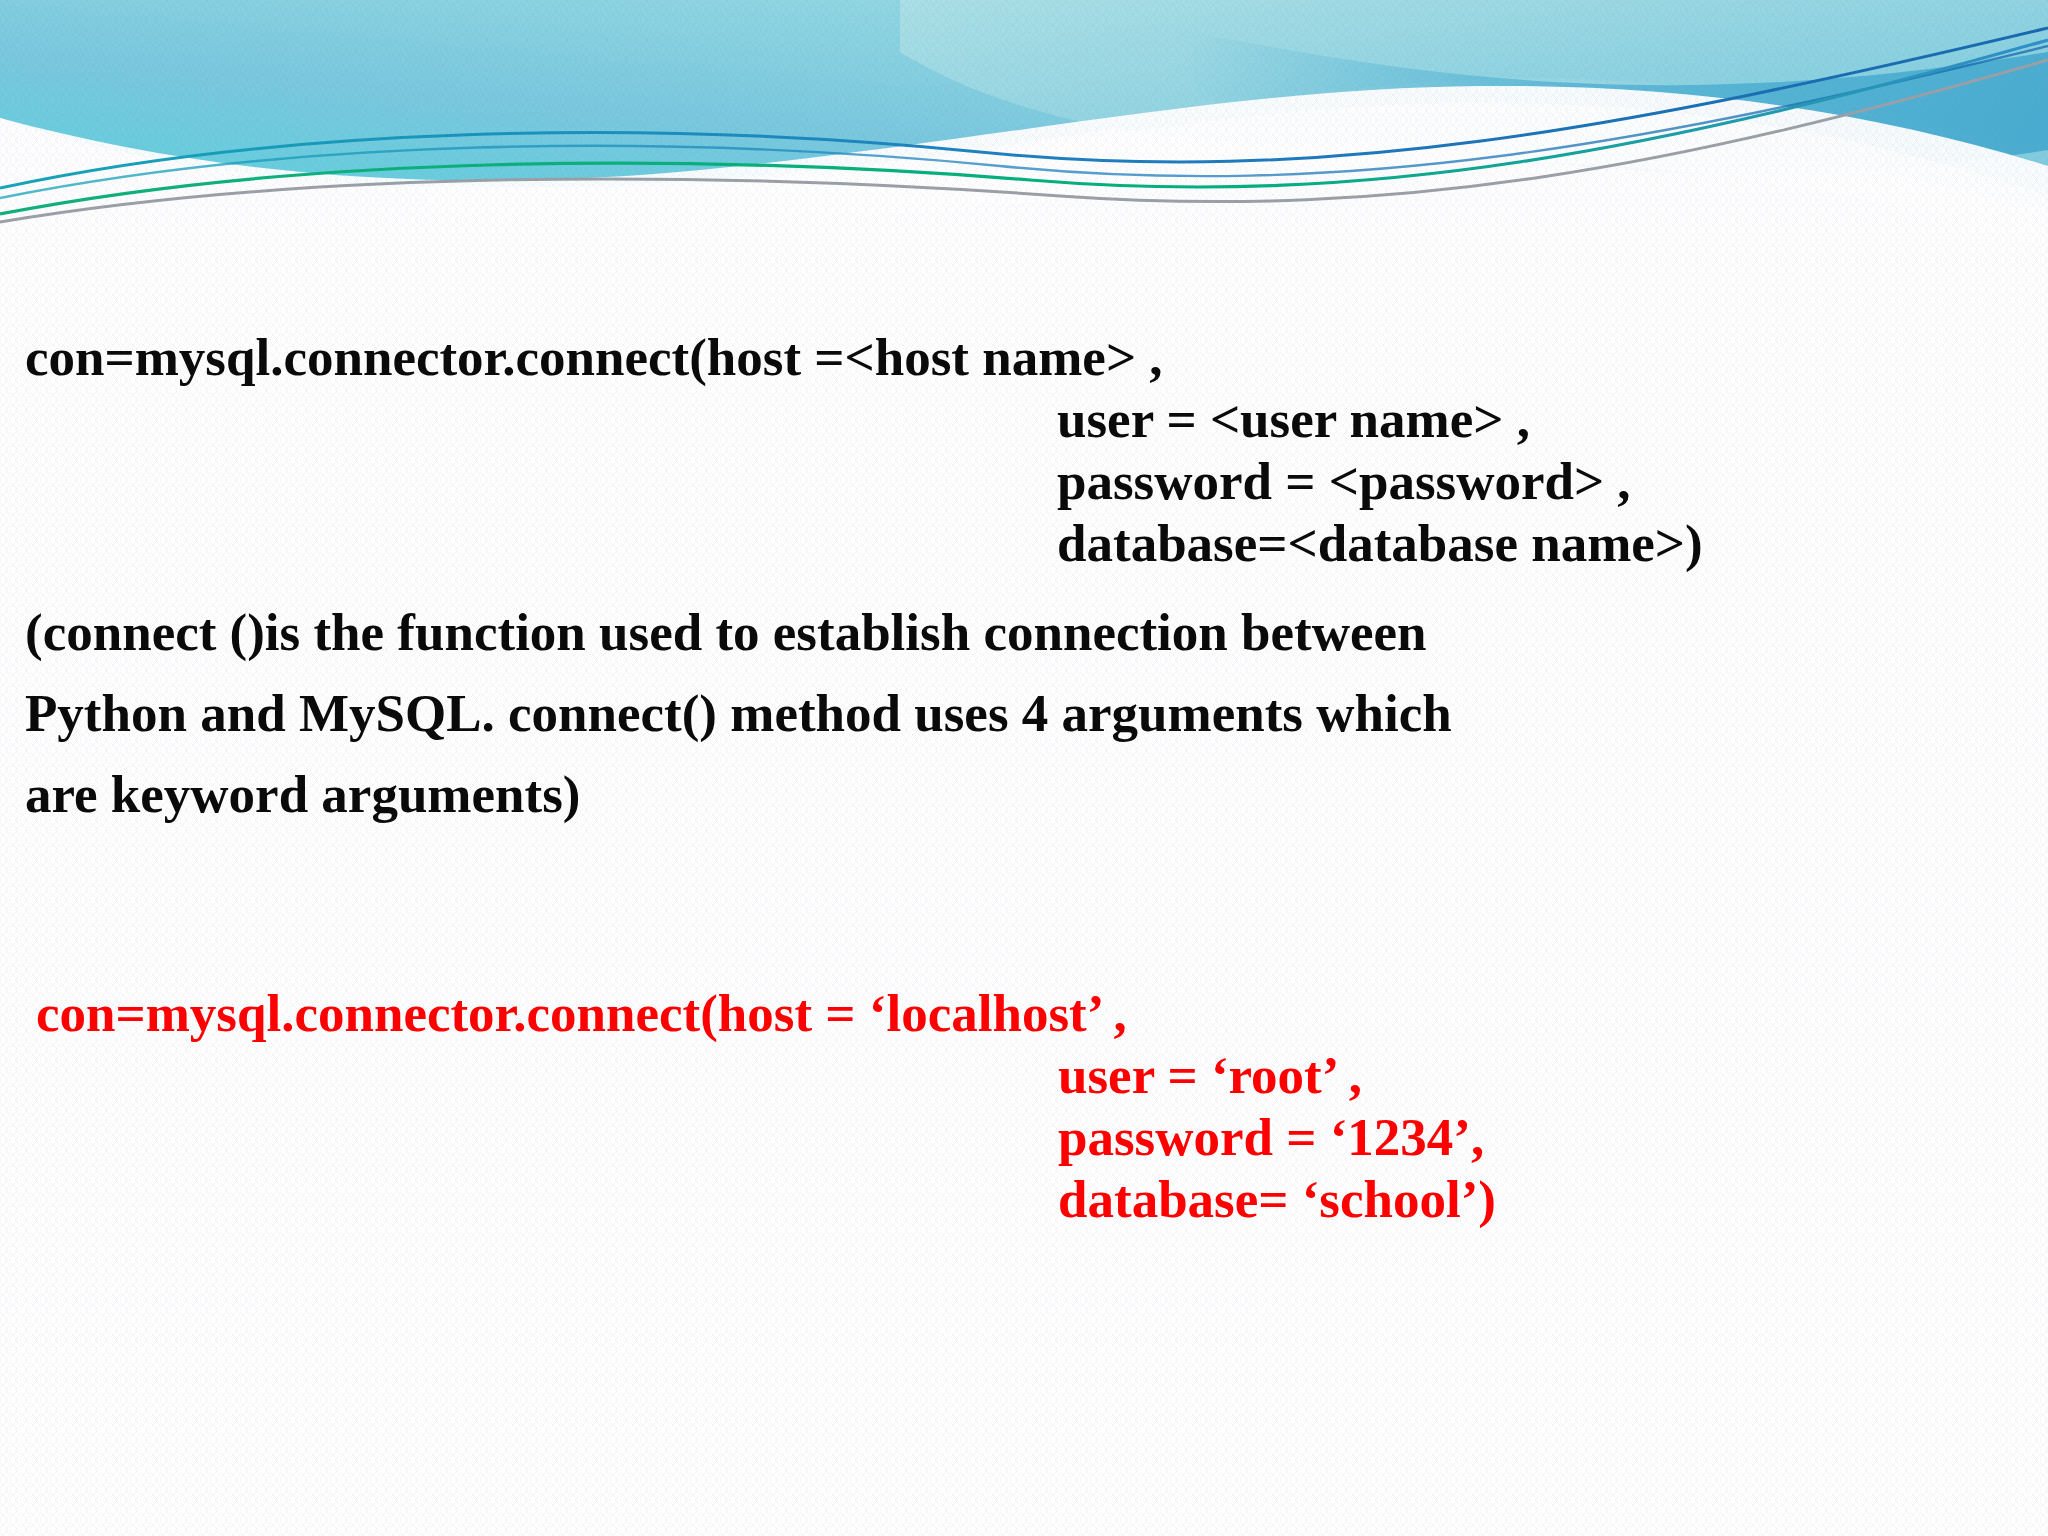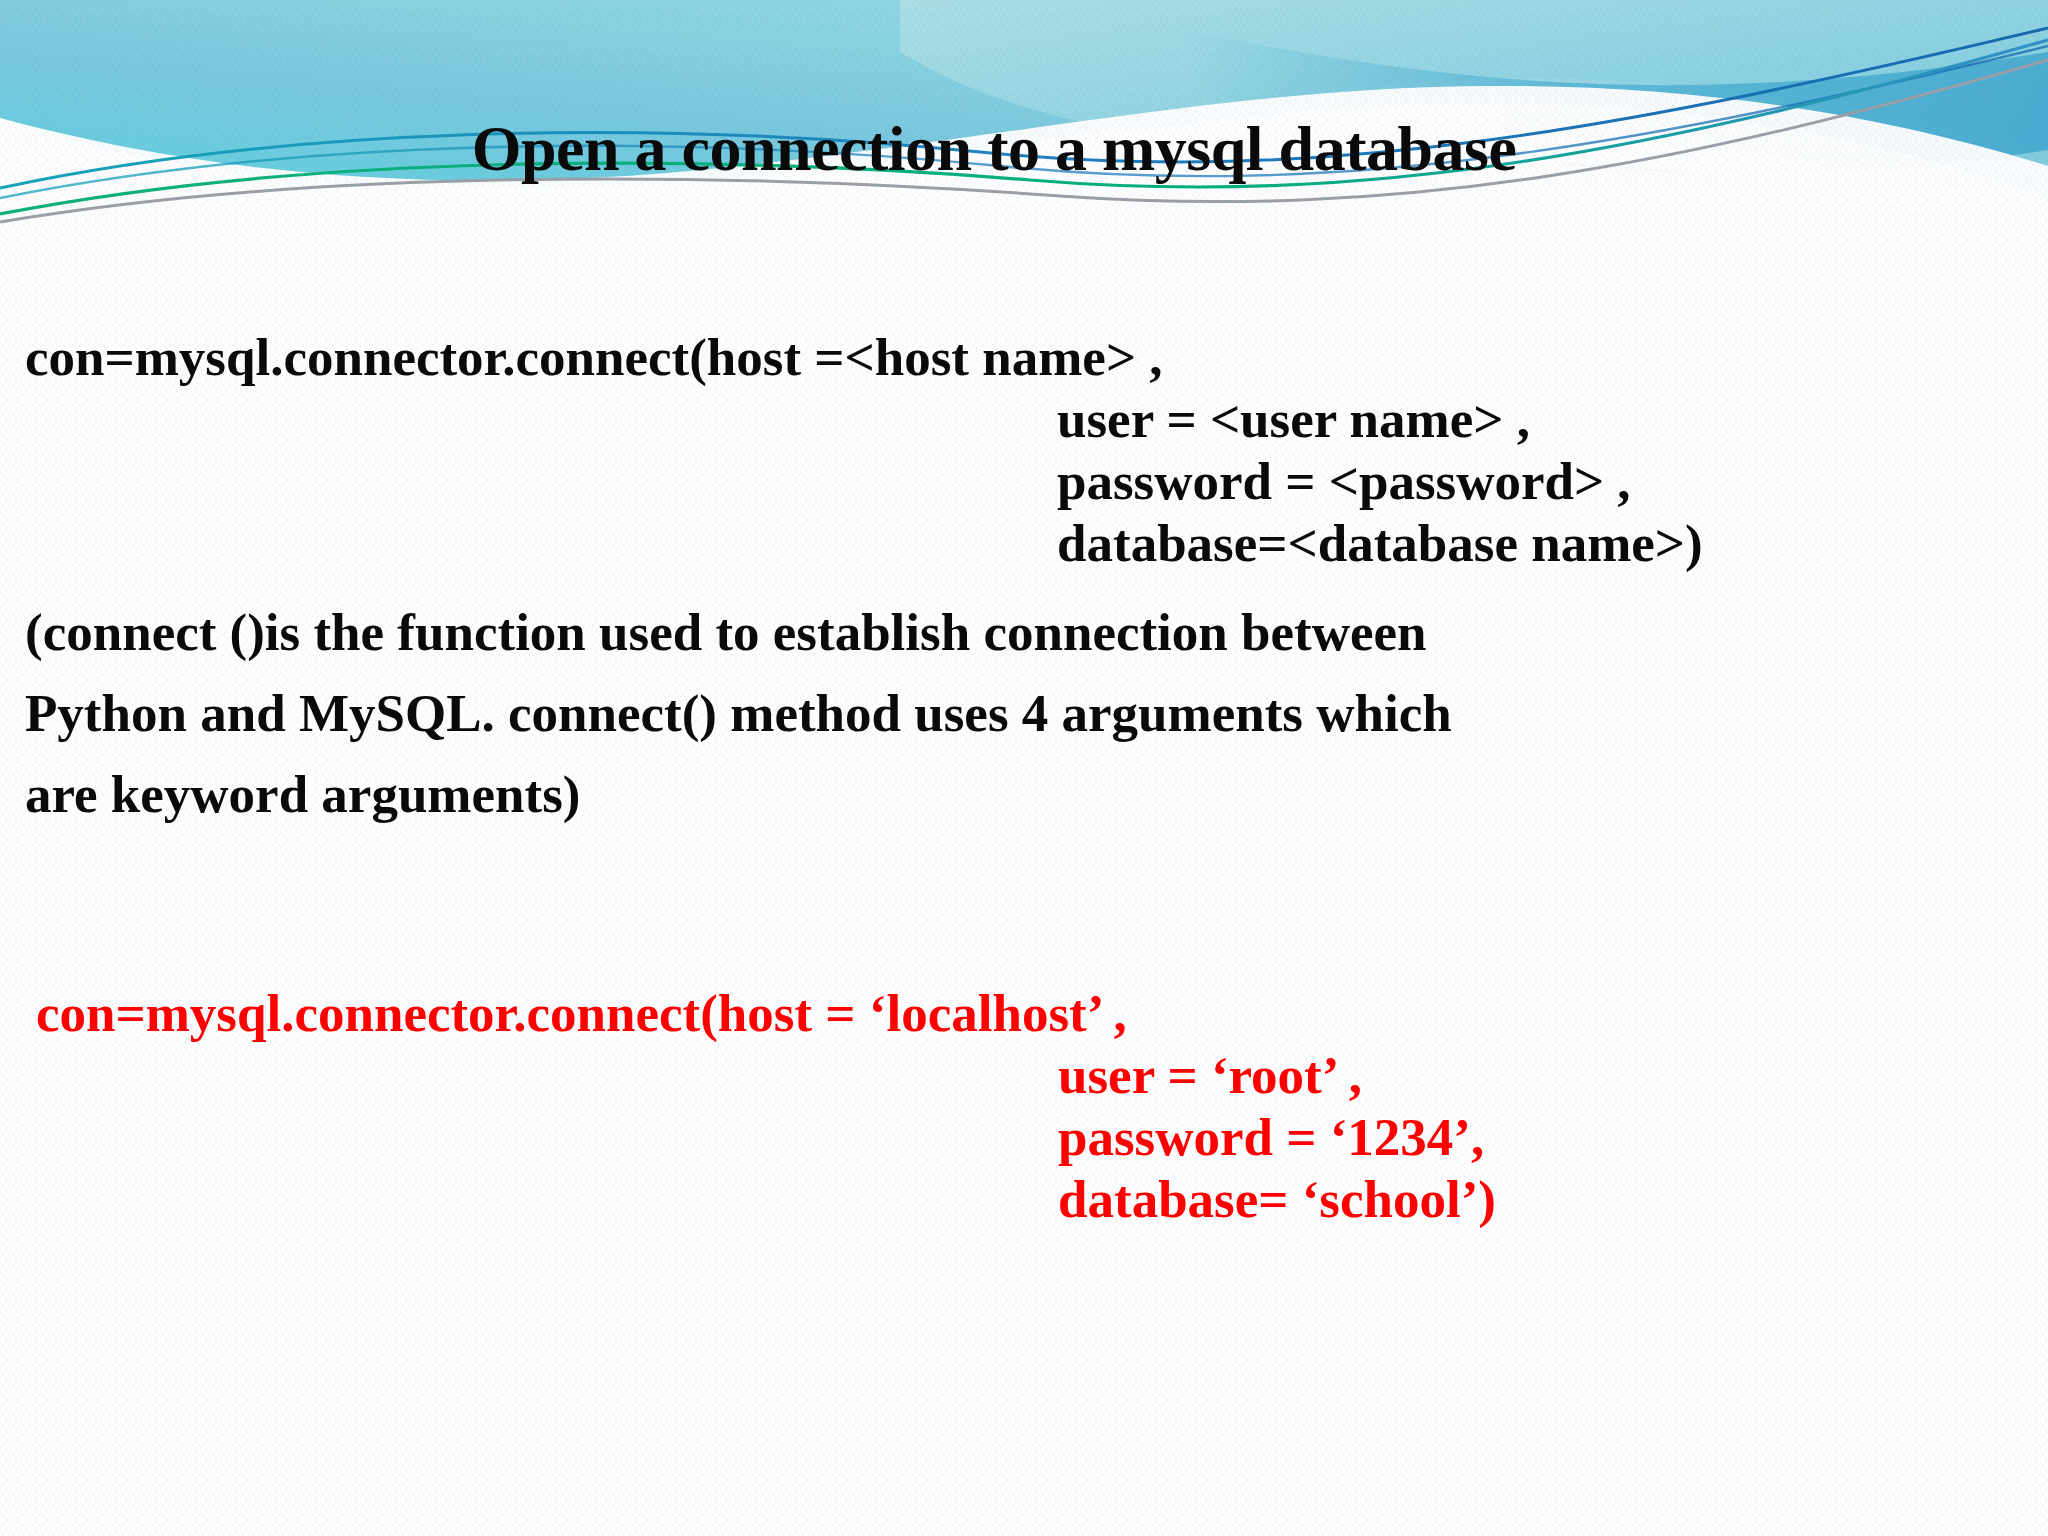--- a/index.html
+++ b/index.html
@@ -166,21 +166,20 @@
              L2048,250 C1840,180 1600,148 1350,168 C1080,190 780,250 430,214 Z"></path>
 
     <path fill="none" stroke="url(#blueLine)" stroke-width="3" d="M0,188 C280,128 640,118 980,152 C1320,186 1620,130 2048,28"></path>
     <path fill="none" stroke="url(#blueLine)" stroke-width="2.4" opacity="0.75" d="M0,198 C290,140 650,132 1000,166 C1340,200 1640,146 2048,46"></path>
     <path fill="none" stroke="url(#greenLine)" stroke-width="3.2" d="M0,214 C300,156 680,152 1030,180 C1370,208 1660,150 2048,40"></path>
     <path fill="none" stroke="#9AA0A6" stroke-width="3" d="M0,222 C310,170 700,170 1060,196 C1400,220 1680,166 2048,60"></path>
   </svg>
 
   <div class="bg-texture"></div>
 
-  <div class="title">Open a connection to a mysql database</div>
 
   <div class="body-block">
     <div class="code-line">con=mysql.connector.connect(host =&lt;host name&gt; ,</div>
     <div class="code-line indent">user = &lt;user name&gt; ,</div>
     <div class="code-line indent">password = &lt;password&gt; ,</div>
     <div class="code-line indent">database=&lt;database name&gt;)</div>
 
     <div class="para">
       <div class="para-line">(connect ()is the function used to establish connection between</div>
       <div class="para-line">Python and MySQL. connect() method uses 4 arguments which</div>

